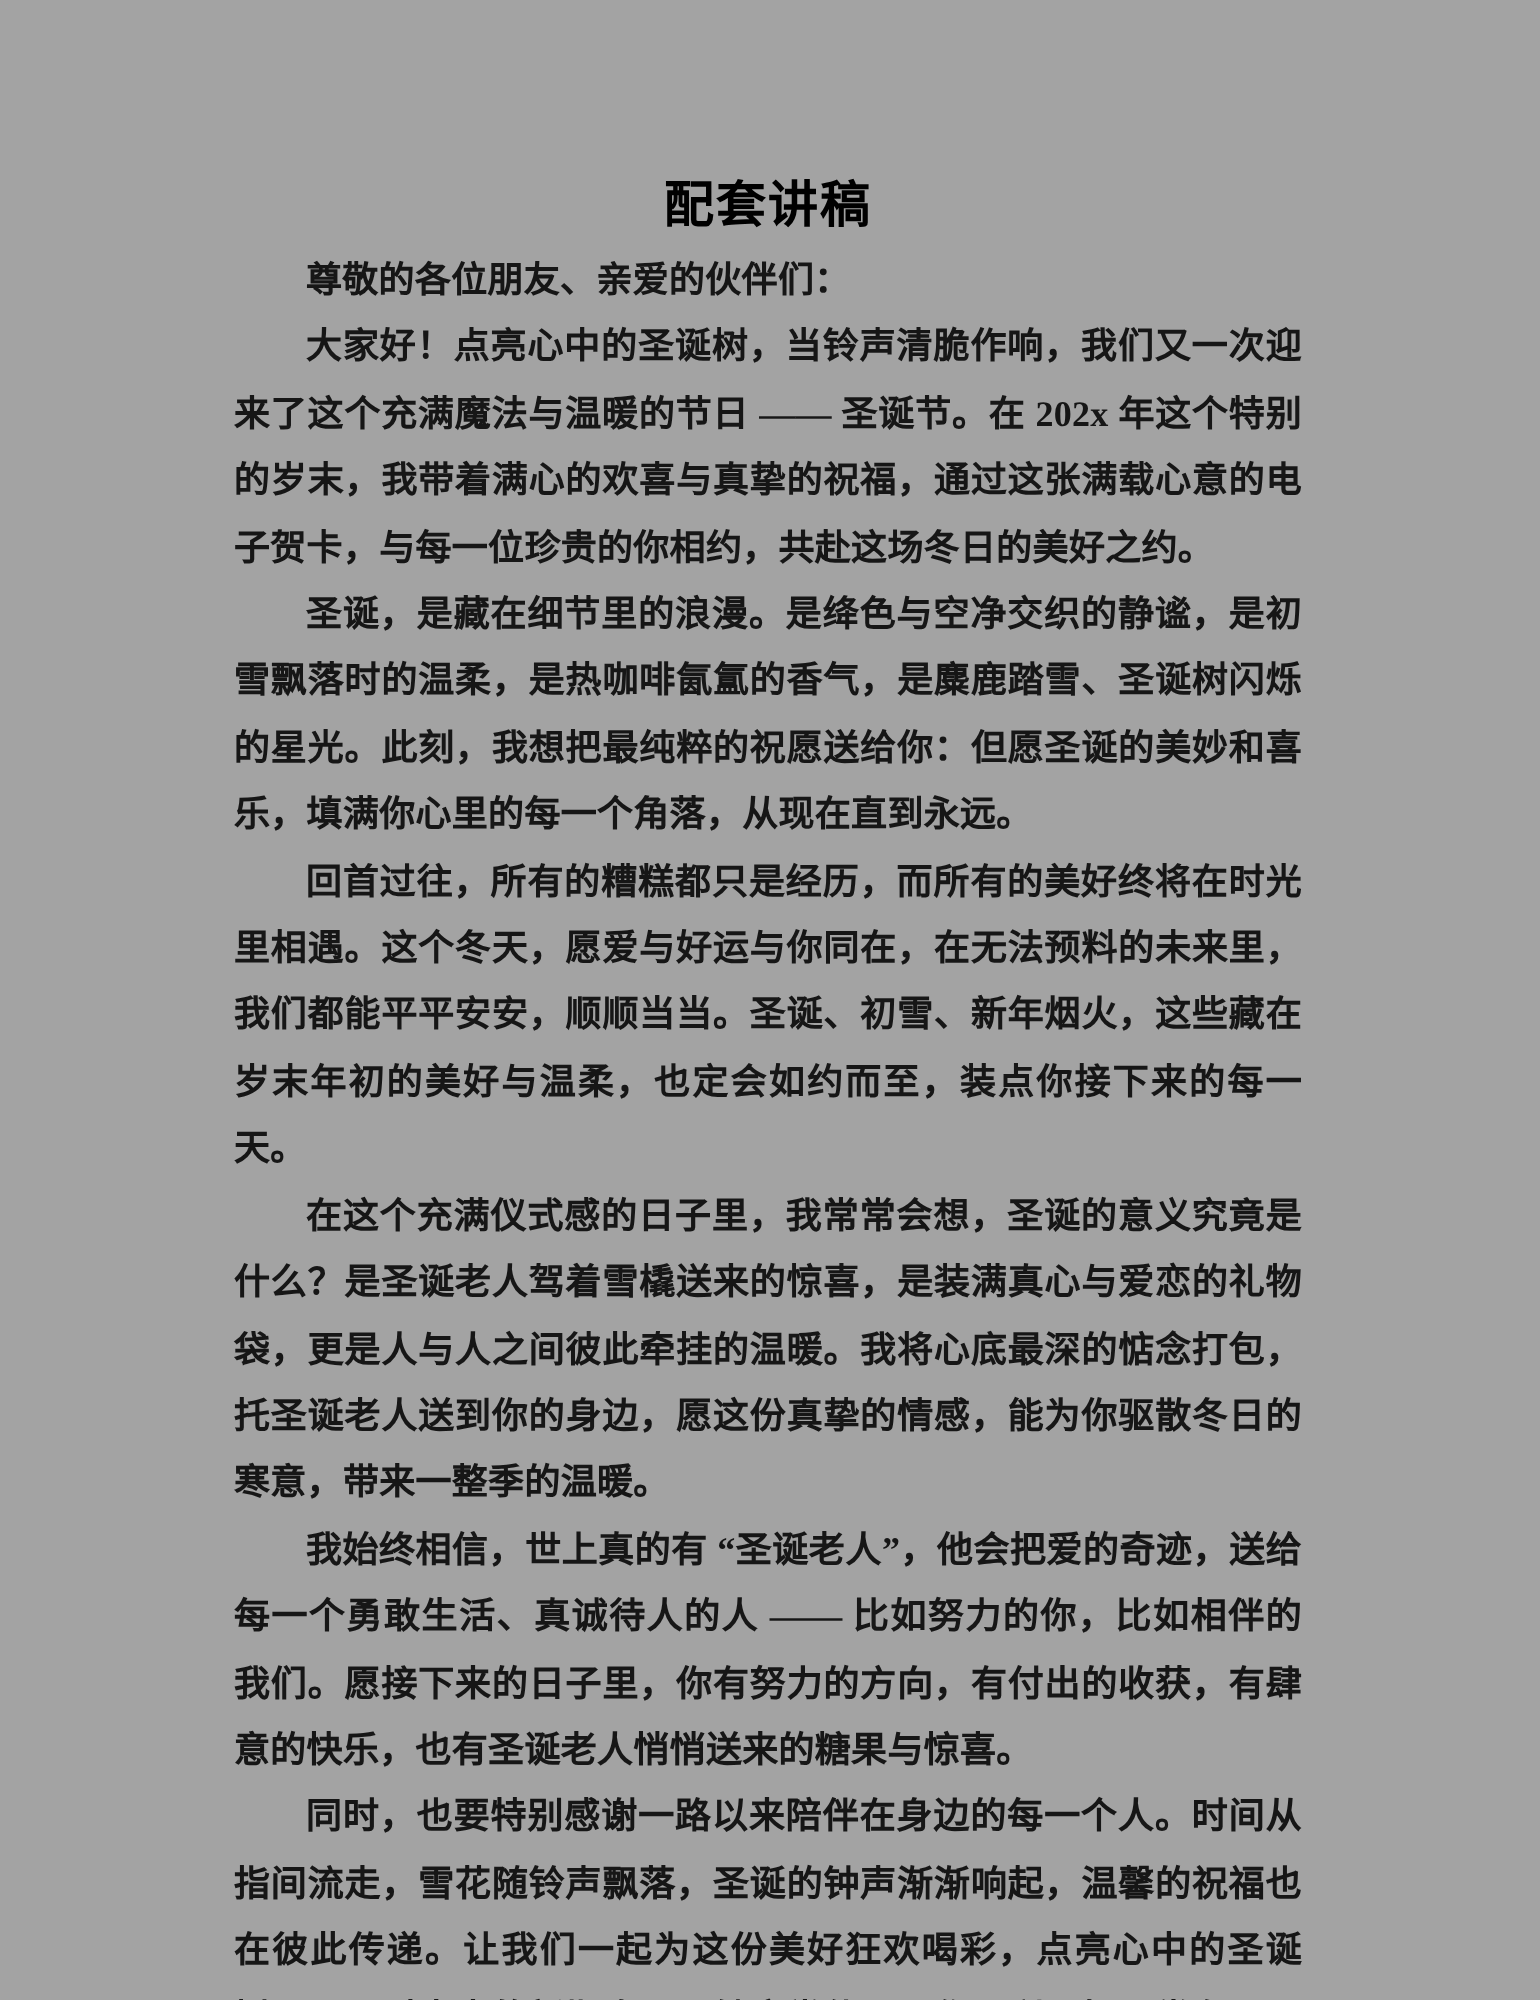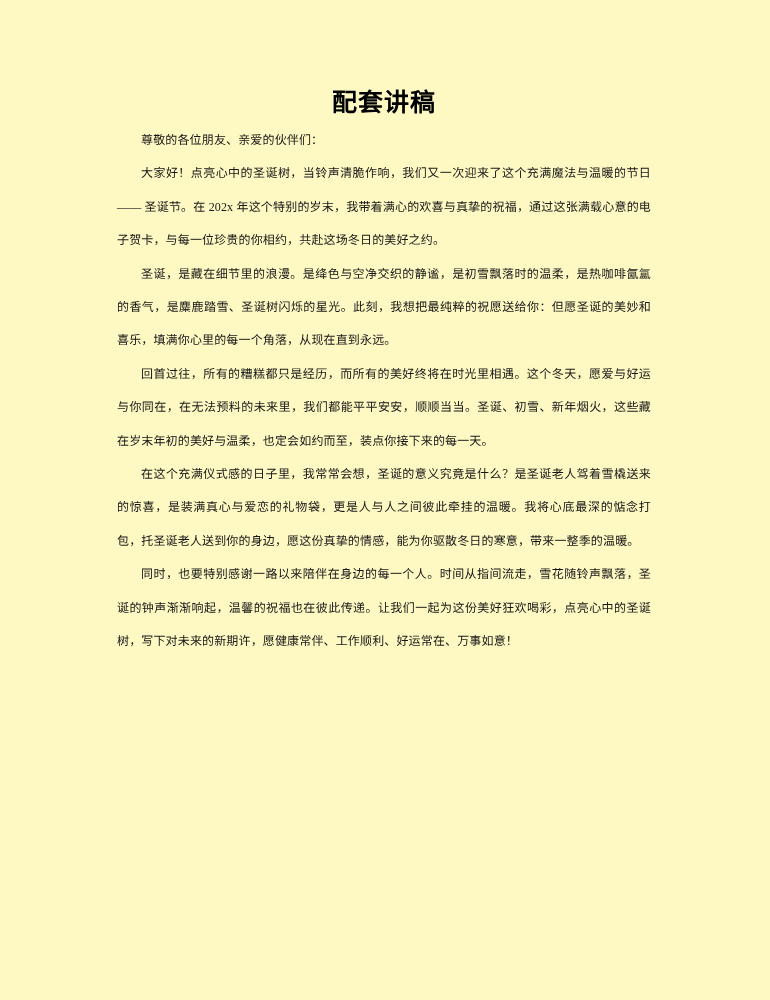--- a/index.html
+++ b/index.html
@@ -14,21 +14,21 @@
     overflow: hidden;
     font-family: "Liberation Serif", "DejaVu Serif", serif;
     color: #1a1a1a;
     -webkit-font-smoothing: antialiased;
   }
 
   .page {
     position: relative;
     width: 770px;
     height: 1000px;
-    background: #fef9c3;
+    background: #a3a3a3;
     box-sizing: border-box;
   }
 
   .page-body {
     position: absolute;
     left: 117px;
     top: 0;
     width: 534px;
   }
 
@@ -51,42 +51,44 @@
   .doc-content {
     position: absolute;
     left: 0;
     top: 124px;
     width: 534px;
   }
 
   p.para {
     margin: 0 0 0 0;
     padding: 0;
-    font-size: 12px;
+    font-size: 18px;
     line-height: 33.4px;
     text-align: justify;
     text-justify: inter-ideograph;
     text-indent: 2em;
     letter-spacing: 0.15px;
     color: #161616;
     word-break: break-all;
+    font-weight: bold;
   }
 </style>
 </head>
 <body>
 
 <div class="page">
   <div class="page-body">
 
     <h1 class="doc-title">配套讲稿</h1>
 
     <div class="doc-content">
       <p class="para">尊敬的各位朋友、亲爱的伙伴们：</p>
       <p class="para">大家好！点亮心中的圣诞树，当铃声清脆作响，我们又一次迎来了这个充满魔法与温暖的节日 —— 圣诞节。在 202x 年这个特别的岁末，我带着满心的欢喜与真挚的祝福，通过这张满载心意的电子贺卡，与每一位珍贵的你相约，共赴这场冬日的美好之约。</p>
       <p class="para">圣诞，是藏在细节里的浪漫。是绛色与空净交织的静谧，是初雪飘落时的温柔，是热咖啡氤氲的香气，是麋鹿踏雪、圣诞树闪烁的星光。此刻，我想把最纯粹的祝愿送给你：但愿圣诞的美妙和喜乐，填满你心里的每一个角落，从现在直到永远。</p>
       <p class="para">回首过往，所有的糟糕都只是经历，而所有的美好终将在时光里相遇。这个冬天，愿爱与好运与你同在，在无法预料的未来里，我们都能平平安安，顺顺当当。圣诞、初雪、新年烟火，这些藏在岁末年初的美好与温柔，也定会如约而至，装点你接下来的每一天。</p>
       <p class="para">在这个充满仪式感的日子里，我常常会想，圣诞的意义究竟是什么？是圣诞老人驾着雪橇送来的惊喜，是装满真心与爱恋的礼物袋，更是人与人之间彼此牵挂的温暖。我将心底最深的惦念打包，托圣诞老人送到你的身边，愿这份真挚的情感，能为你驱散冬日的寒意，带来一整季的温暖。</p>
+      <p class="para">我始终相信，世上真的有 “圣诞老人”，他会把爱的奇迹，送给每一个勇敢生活、真诚待人的人 —— 比如努力的你，比如相伴的我们。愿接下来的日子里，你有努力的方向，有付出的收获，有肆意的快乐，也有圣诞老人悄悄送来的糖果与惊喜。</p>
       <p class="para">同时，也要特别感谢一路以来陪伴在身边的每一个人。时间从指间流走，雪花随铃声飘落，圣诞的钟声渐渐响起，温馨的祝福也在彼此传递。让我们一起为这份美好狂欢喝彩，点亮心中的圣诞树，写下对未来的新期许，愿健康常伴、工作顺利、好运常在、万事如意！</p>
 
     </div>
 
   </div>
 </div>
 
 </body></html>

